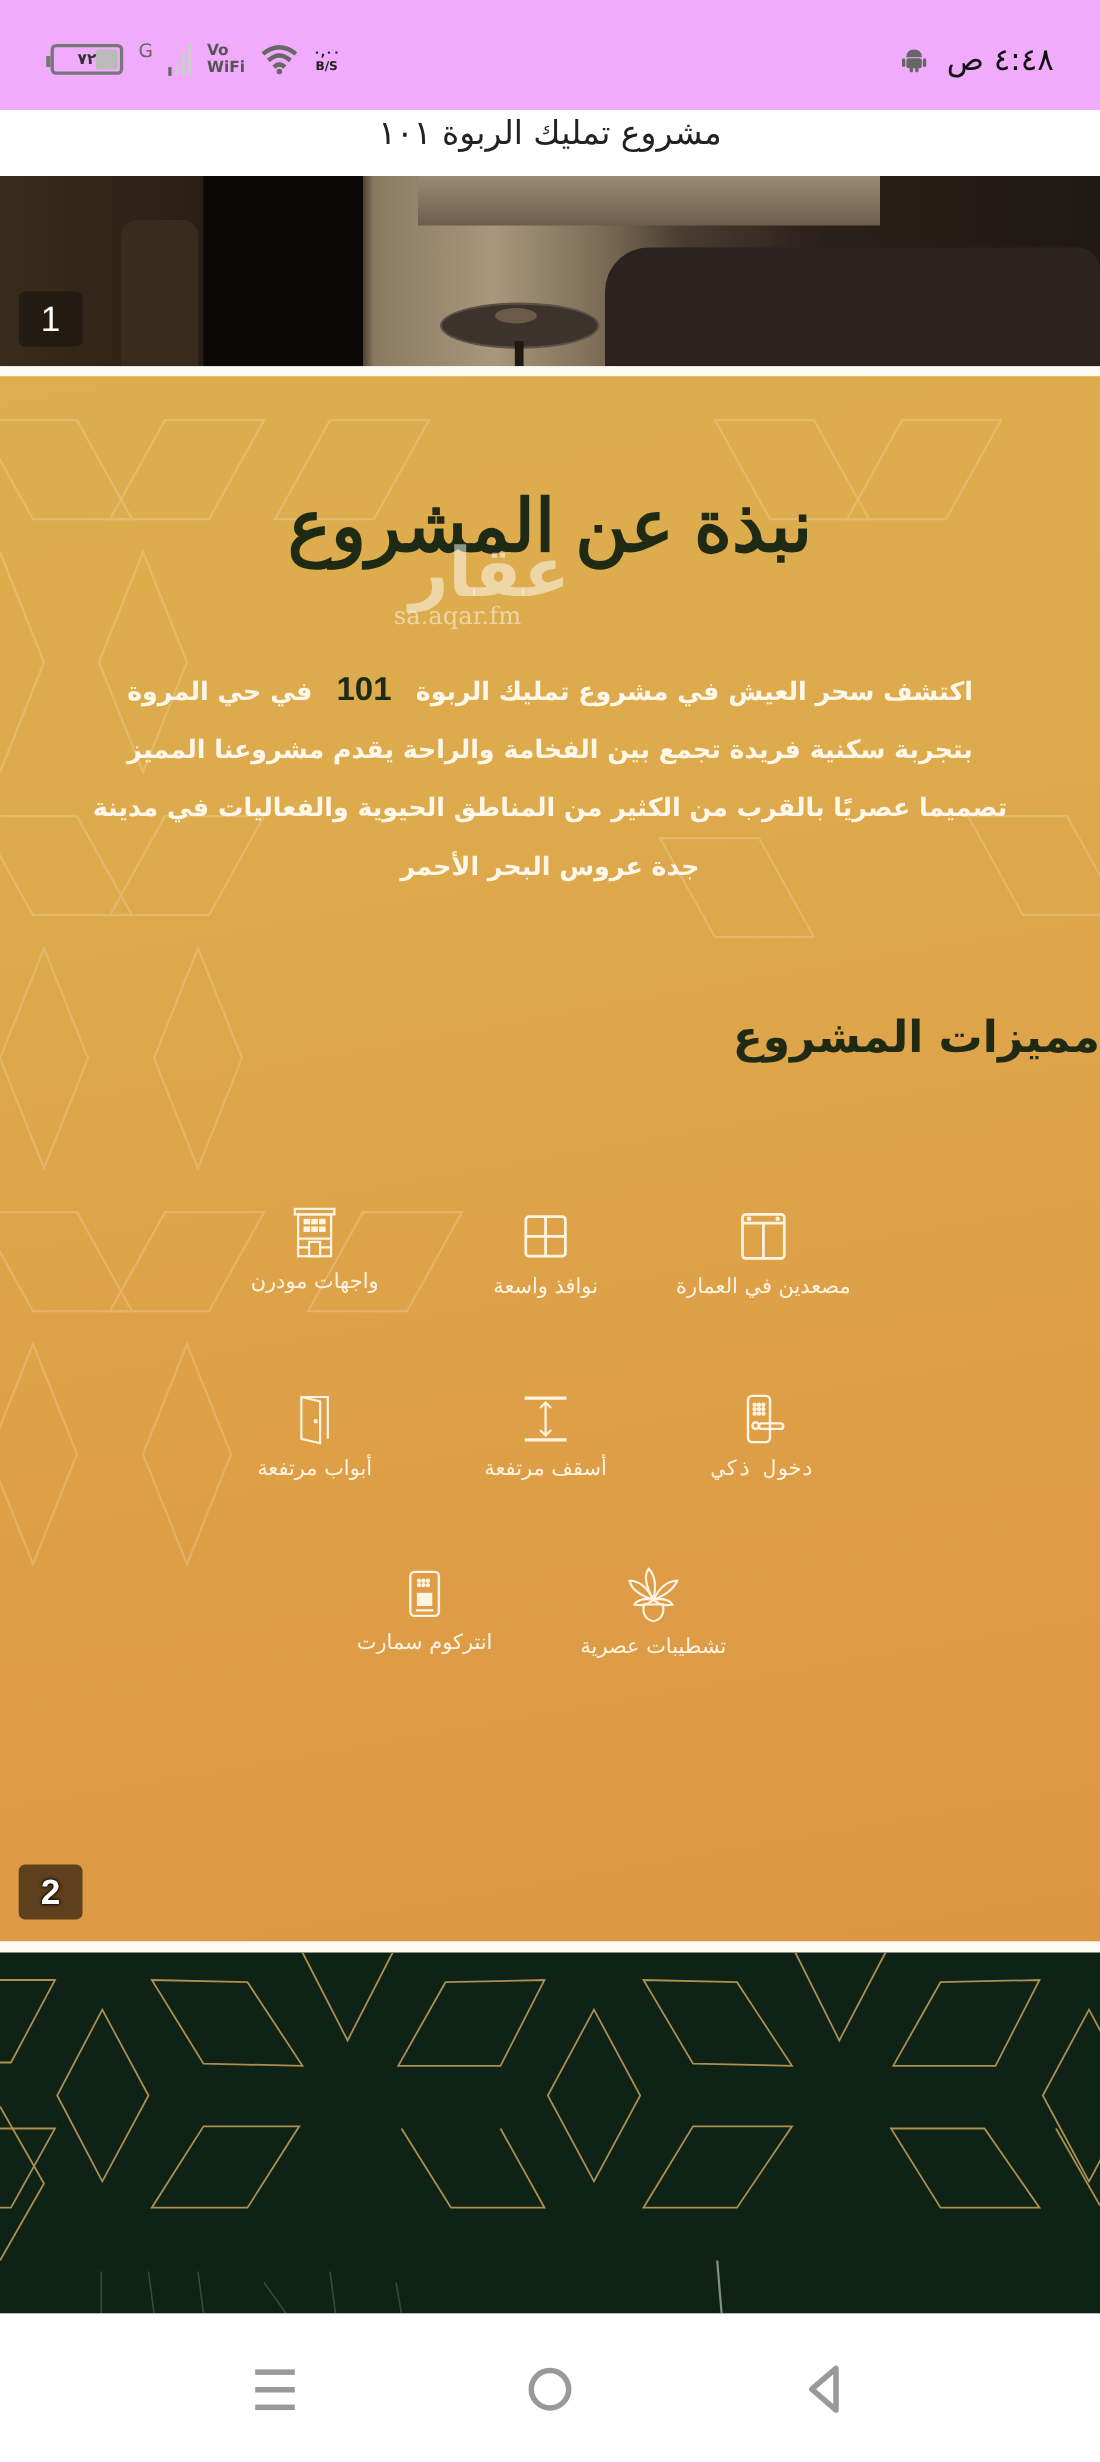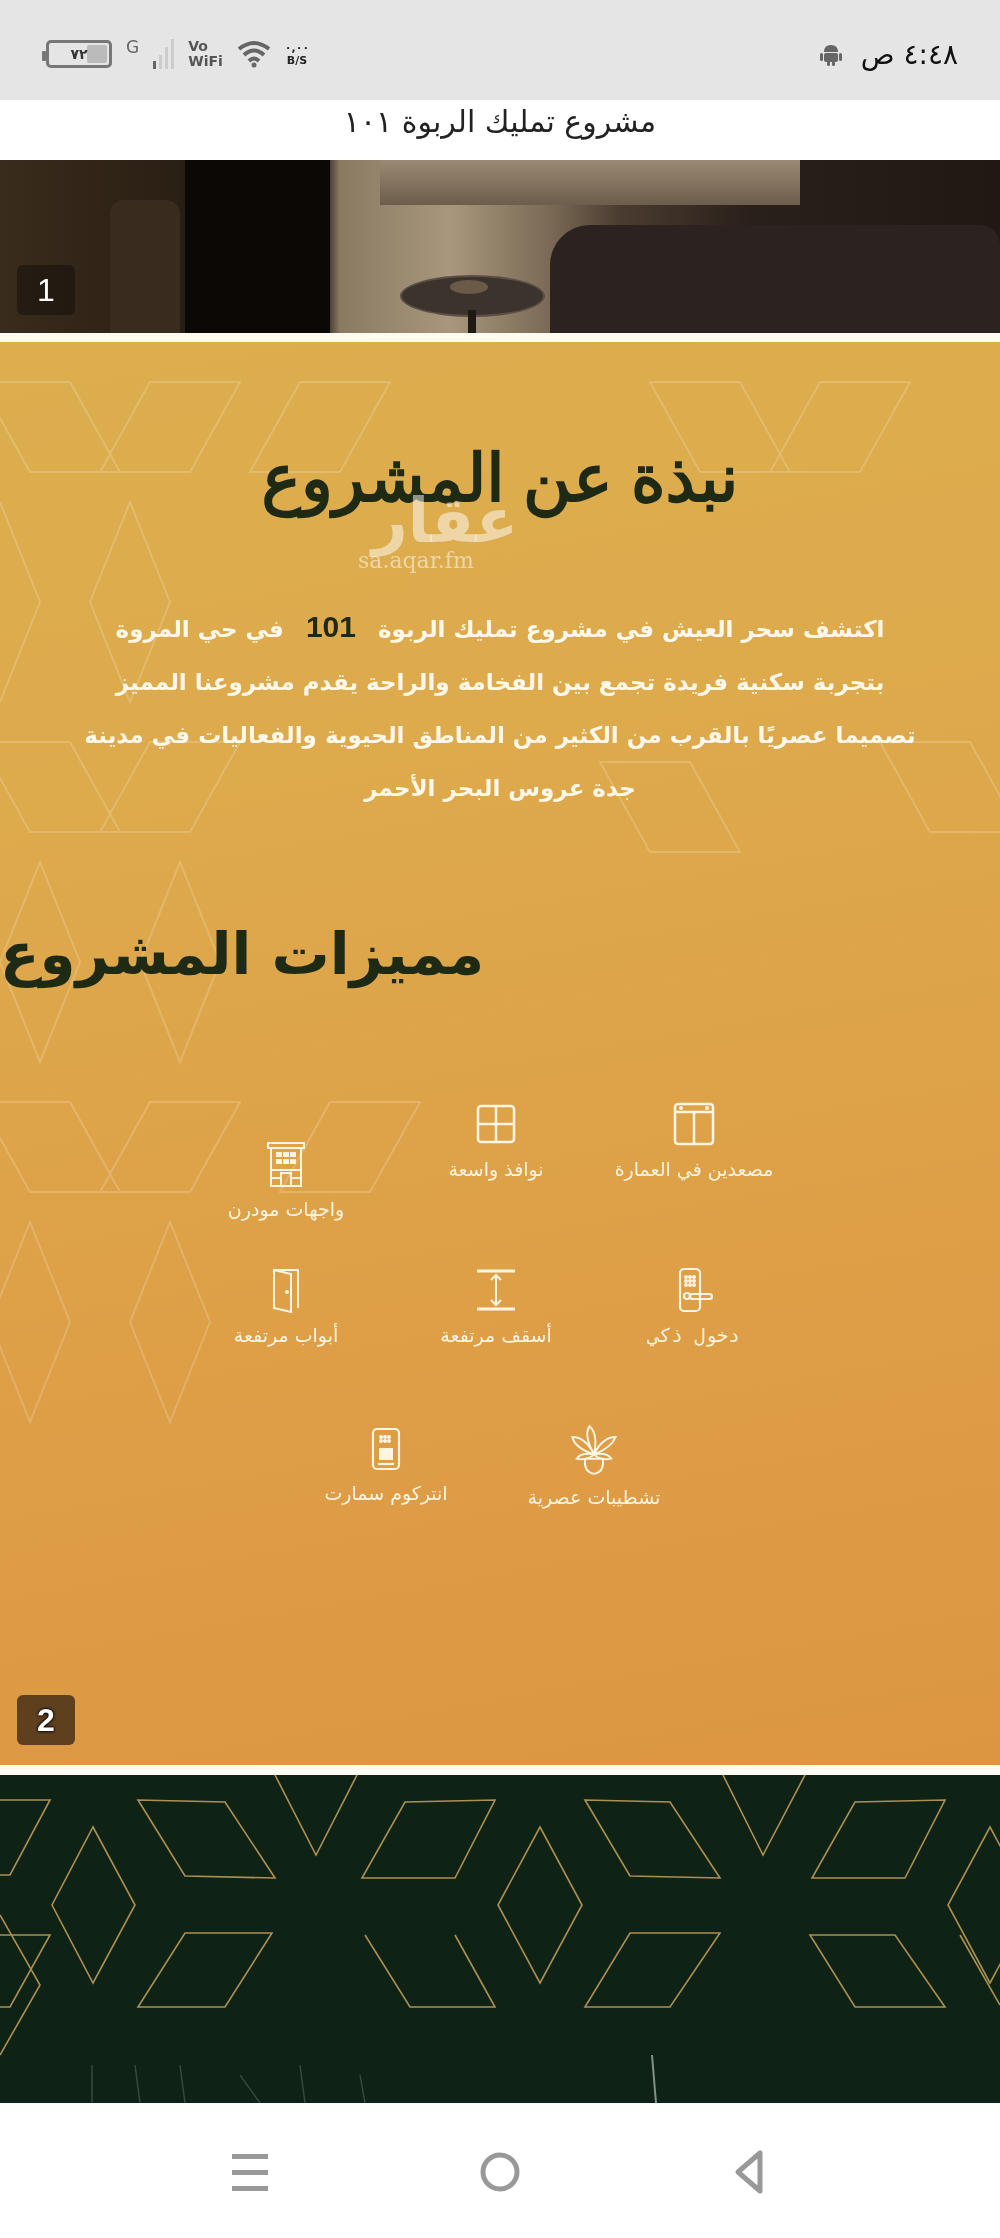--- a/index.html
+++ b/index.html
@@ -1,20 +1,20 @@
 <!DOCTYPE html>
 <html><head>
 <meta charset="utf-8">
 <style>
   * { box-sizing: border-box; margin: 0; padding: 0; }
   html, body { width: 1000px; height: 2238px; overflow: hidden; background: #ffffff; }
   body { position: relative; font-family: "DejaVu Sans", sans-serif; }
 
   
-  .status-bar { position: absolute; left: 0; top: 0; width: 1000px; height: 100px; background: #e5e5e5; padding-left: 40px; }
+  .status-bar { position: absolute; left: 0; top: 0; width: 1000px; height: 100px; background: #f0abfc; padding-left: 40px; }
   .sb-left { position: absolute; left: 46px; top: 36px; height: 36px; display: flex; align-items: center; gap: 14px; color: #555; }
   .battery { position: relative; width: 66px; height: 28px; border: 3px solid #777; border-radius: 5px; display: flex; align-items: center; justify-content: center; }
   .battery::before { content: ""; position: absolute; left: -7px; top: 8px; width: 4px; height: 10px; background: #777; border-radius: 1px; }
   .battery .fill { position: absolute; right: 2px; top: 2px; bottom: 2px; width: 20px; background: #bbb; border-radius: 2px; }
   .battery .lvl { position: relative; font-size: 14px; font-weight: bold; color: #333; }
   .net-g { font-size: 17px; color: #666; margin-top: -14px; }
   .signal { display: flex; align-items: flex-end; gap: 3px; height: 30px; }
   .signal span { width: 3px; background: #ccc; }
   .signal span:first-child { background: #666; }
   .vowifi { font-size: 14px; line-height: 15px; color: #555; font-weight: bold; }
@@ -46,21 +46,21 @@
   
   .gold { position: absolute; left: 0; top: 342px; width: 1000px; height: 1423px;
     background: linear-gradient(170deg, #dcae4e 0%, #ddaa4c 30%, #de9f47 65%, #dc9642 100%); overflow: hidden; }
   .gold-pattern { position: absolute; inset: 0; opacity: 0.18; }
   .h-about { position: absolute; left: 0; top: 98px; width: 1000px; text-align: center; font-size: 66px; font-weight: bold; color: #1f2a14; direction: rtl; font-family: Liberation Sans, sans-serif; }
   .watermark { position: absolute; left: 358px; top: 148px; width: 160px; color: rgba(255,255,255,0.5); }
   .watermark .wm-ar { font-size: 62px; line-height: 62px; font-weight: bold; direction: rtl; }
   .watermark .wm-url { font-size: 22px; font-family: "DejaVu Serif", serif; margin-top: -4px; }
   .about-text { position: absolute; left: 80px; top: 258px; width: 840px; text-align: center; direction: rtl; color: #fff8ea; font-size: 23px; line-height: 53px; font-weight: bold; }
   .about-text .num { color: #1f2a14; font-size: 30px; padding: 0 14px; font-family: "Liberation Sans", sans-serif; }
-  .h-features { position: absolute; left: 0; top: 578px; width: 1000px; text-align: left; font-size: 58px; font-weight: bold; color: #1f2a14; direction: rtl; }
+  .h-features { position: absolute; left: 0; top: 578px; width: 1000px; text-align: right; font-size: 40px; font-weight: bold; color: #1f2a14; direction: rtl; }
 
   .feature { position: absolute; width: 200px; text-align: center; color: #fff5e2; }
   .feature svg { width: 44px; height: 48px; display: block; margin: 0 auto; }
   .feature .lbl { margin-top: 10px; font-size: 19px; direction: rtl; white-space: nowrap; }
 
   
   .green { position: absolute; left: 0; top: 1775px; width: 1000px; height: 328px; background: #0f2216; overflow: hidden; }
   .green svg.pattern { position: absolute; left: 0; top: 0; }
   .h-location { position: absolute; left: 0; top: 100px; width: 1000px; text-align: center; font-size: 60px; font-weight: bold; color: #e0a052; direction: rtl; }
 
@@ -175,21 +175,21 @@
     <div class="lbl">مصعدين في العمارة</div>
   </div>
   <div class="feature" style="left:396px; top:758px;">
     <svg viewBox="0 0 44 48" fill="none" stroke="#fff5e2" stroke-width="2.5">
       <rect x="4" y="6" width="36" height="36" rx="3"></rect>
       <line x1="22" y1="6" x2="22" y2="42"></line>
       <line x1="4" y1="24" x2="40" y2="24"></line>
     </svg>
     <div class="lbl">نوافذ واسعة</div>
   </div>
-  <div class="feature" style="left:186px; top:798px;">
+  <div class="feature" style="left:186px; top:754px;">
     <svg viewBox="0 0 44 48" fill="none" stroke="#fff5e2" stroke-width="2">
       <rect x="4" y="3" width="36" height="5"></rect>
       <rect x="7" y="8" width="30" height="38"></rect>
       <rect x="13" y="13" width="4" height="3" fill="#fff5e2"></rect>
         <rect x="20" y="13" width="4" height="3" fill="#fff5e2"></rect>
         <rect x="27" y="13" width="4" height="3" fill="#fff5e2"></rect>
       <rect x="13" y="20" width="4" height="3" fill="#fff5e2"></rect>
         <rect x="20" y="20" width="4" height="3" fill="#fff5e2"></rect>
         <rect x="27" y="20" width="4" height="3" fill="#fff5e2"></rect>
       <line x1="7" y1="30" x2="37" y2="30"></line>

